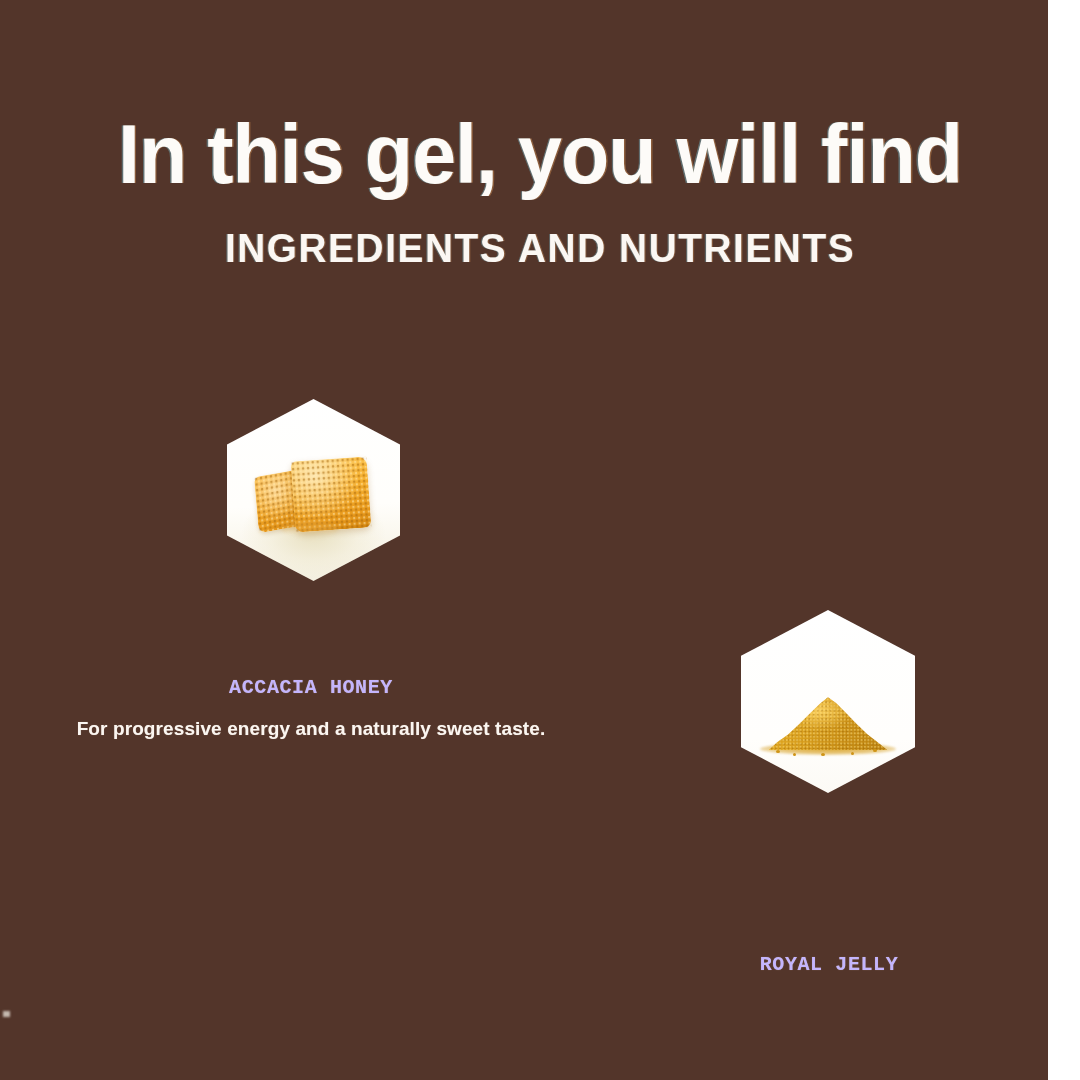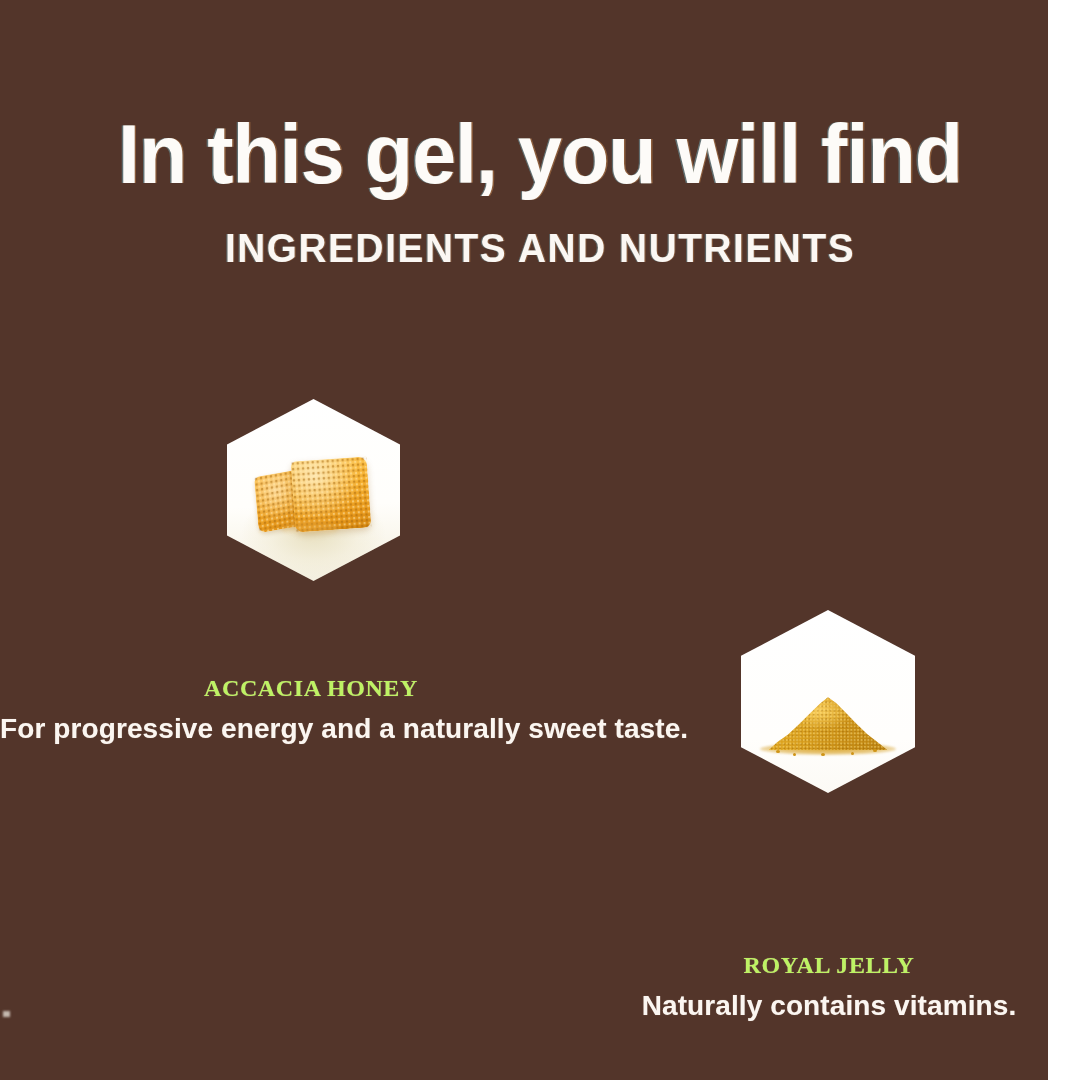--- a/index.html
+++ b/index.html
@@ -184,36 +184,36 @@
   
   .caption {
     position: absolute;
     text-align: center;
   }
   .caption-honey { left: 0px;   top: 672px;  width: 622px; }
   .caption-jelly { left: 630px; top: 949px;  width: 398px; }
 
   .caption .name {
     display: block;
-    font-family: Liberation Serif, serif;
-    font-weight: bold;
-    font-size: 24px;
+    font-family: Liberation Mono, monospace;
+    font-weight: bold;
+    font-size: 20px;
     line-height: 32px;
     letter-spacing: 0.6px;
-    color: #bef264;
+    color: #c4b5fd;
     white-space: nowrap;
     text-shadow: 0 0 1px rgba(245, 225, 205, 0.45);
   }
 
   .caption .desc {
     display: block;
     margin-top: 8px;
     font-family: "Liberation Sans", sans-serif;
     font-weight: bold;
-    font-size: 28px;
+    font-size: 19px;
     line-height: 34px;
     letter-spacing: 0.1px;
     color: #fbf6f1;
     white-space: nowrap;
     text-shadow: 0 0 1px rgba(245, 228, 210, 0.4);
   }
 
   
   .corner-mark {
     position: absolute;
@@ -252,18 +252,17 @@
     <div class="powder-mound"></div>
     <div class="powder-speck" style="left:20%;bottom:22%;width:4px;height:3px;"></div>
     <div class="powder-speck" style="left:30%;bottom:20.5%;width:3px;height:3px;"></div>
     <div class="powder-speck" style="left:46%;bottom:20%;width:4px;height:3px;"></div>
     <div class="powder-speck" style="left:63%;bottom:21%;width:3px;height:3px;"></div>
     <div class="powder-speck" style="left:76%;bottom:22.5%;width:4px;height:3px;"></div>
   </div>
 
   <div class="caption caption-jelly">
     <span class="name">ROYAL JELLY</span>
-    <span class="desc">Naturally contains vitamins.</span>
   </div>
 
   <div class="corner-mark"></div>
 
 </div>
 
 </body></html>

